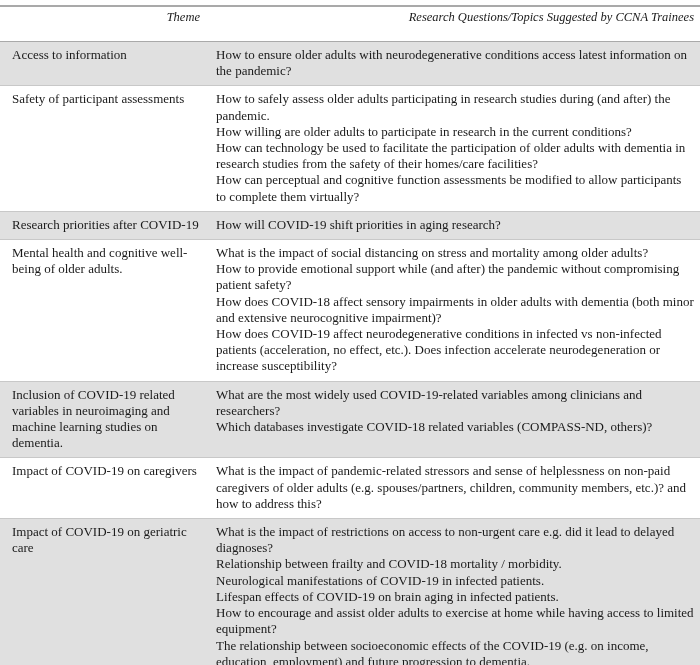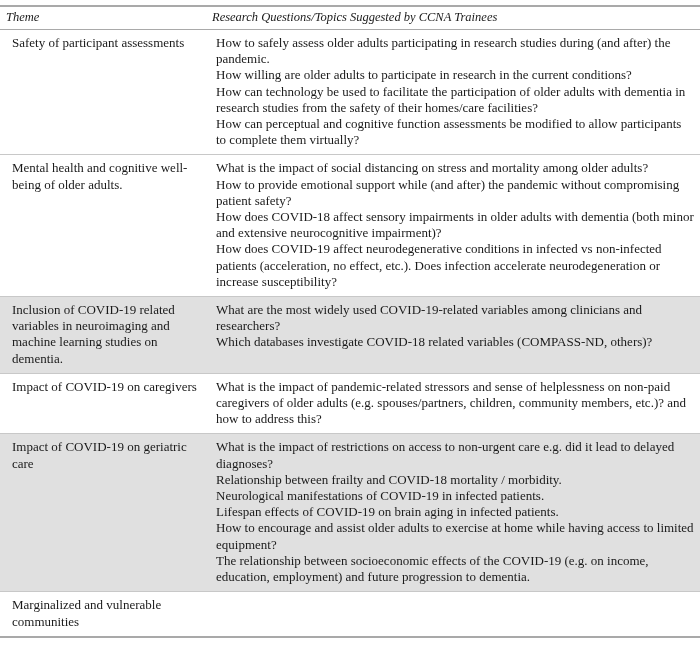--- a/index.html
+++ b/index.html
@@ -1,21 +1,21 @@
 <!DOCTYPE html>
 <html><head>
 <meta charset="utf-8">
 <style>
   html, body { margin: 0; padding: 0; background: #ffffff; }
   body { width: 700px; height: 665px; overflow: hidden; font-family: "Liberation Serif", "DejaVu Serif", serif; color: #1a1a1a; }
   .wrap { position: relative; width: 700px; }
   table { border-collapse: collapse; width: 700px; table-layout: fixed; margin-top: 5px; }
   col.c1 { width: 206px; }
   col.c2 { width: 494px; }
-  thead th { font-style: italic; font-weight: normal; font-size: 12.5px; padding: 3px 6px 4px 6px; text-align: left; border-top: 2px solid #a9a9a9; border-bottom: 1.5px solid #a9a9a9; }
+  thead th { font-style: italic; font-weight: normal; font-size: 12.5px; padding: 3px 6px 16px 6px; text-align: right; border-top: 2px solid #a9a9a9; border-bottom: 1.5px solid #a9a9a9; }
   tbody td { vertical-align: top; font-size: 13px; line-height: 16.2px; padding: 5px 6px 6px 12px; border-bottom: 1px solid #c8c8c8; }
   tbody td.q { padding-left: 10px; }
   tbody tr.shade td { background: #e0e0e0; }
   tbody tr:last-child td { border-bottom: 2px solid #a9a9a9; }
   .q div { margin: 0; }
 </style>
 </head>
 <body>
 
 <div class="wrap">
@@ -24,27 +24,39 @@
         <col class="c1">
         <col class="c2">
       </colgroup>
     <thead>
       <tr>
         <th>Theme</th>
         <th>Research Questions/Topics Suggested by CCNA Trainees</th>
       </tr>
     </thead>
     <tbody id="tbody">
+        <tr class="shade">
+          <td>Access to information</td>
+          <td class="q">
+            <div>How to ensure older adults with neurodegenerative conditions access latest information on the pandemic?</div>
+          </td>
+        </tr>
         <tr>
           <td>Safety of participant assessments</td>
           <td class="q">
             <div>How to safely assess older adults participating in research studies during (and after) the pandemic.</div>
             <div>How willing are older adults to participate in research in the current conditions?</div>
             <div>How can technology be used to facilitate the participation of older adults with dementia in research studies from the safety of their homes/care facilities?</div>
             <div>How can perceptual and cognitive function assessments be modified to allow participants to complete them virtually?</div>
+          </td>
+        </tr>
+        <tr class="shade">
+          <td>Research priorities after COVID-19</td>
+          <td class="q">
+            <div>How will COVID-19 shift priorities in aging research?</div>
           </td>
         </tr>
         <tr>
           <td>Mental health and cognitive well-being of older adults.</td>
           <td class="q">
             <div>What is the impact of social distancing on stress and mortality among older adults?</div>
             <div>How to provide emotional support while (and after) the pandemic without compromising patient safety?</div>
             <div>How does COVID-18 affect sensory impairments in older adults with dementia (both minor and extensive neurocognitive impairment)?</div>
             <div>How does COVID-19 affect neurodegenerative conditions in infected vs non-infected patients (acceleration, no effect, etc.). Does infection accelerate neurodegeneration or increase susceptibility?</div>
           </td>

